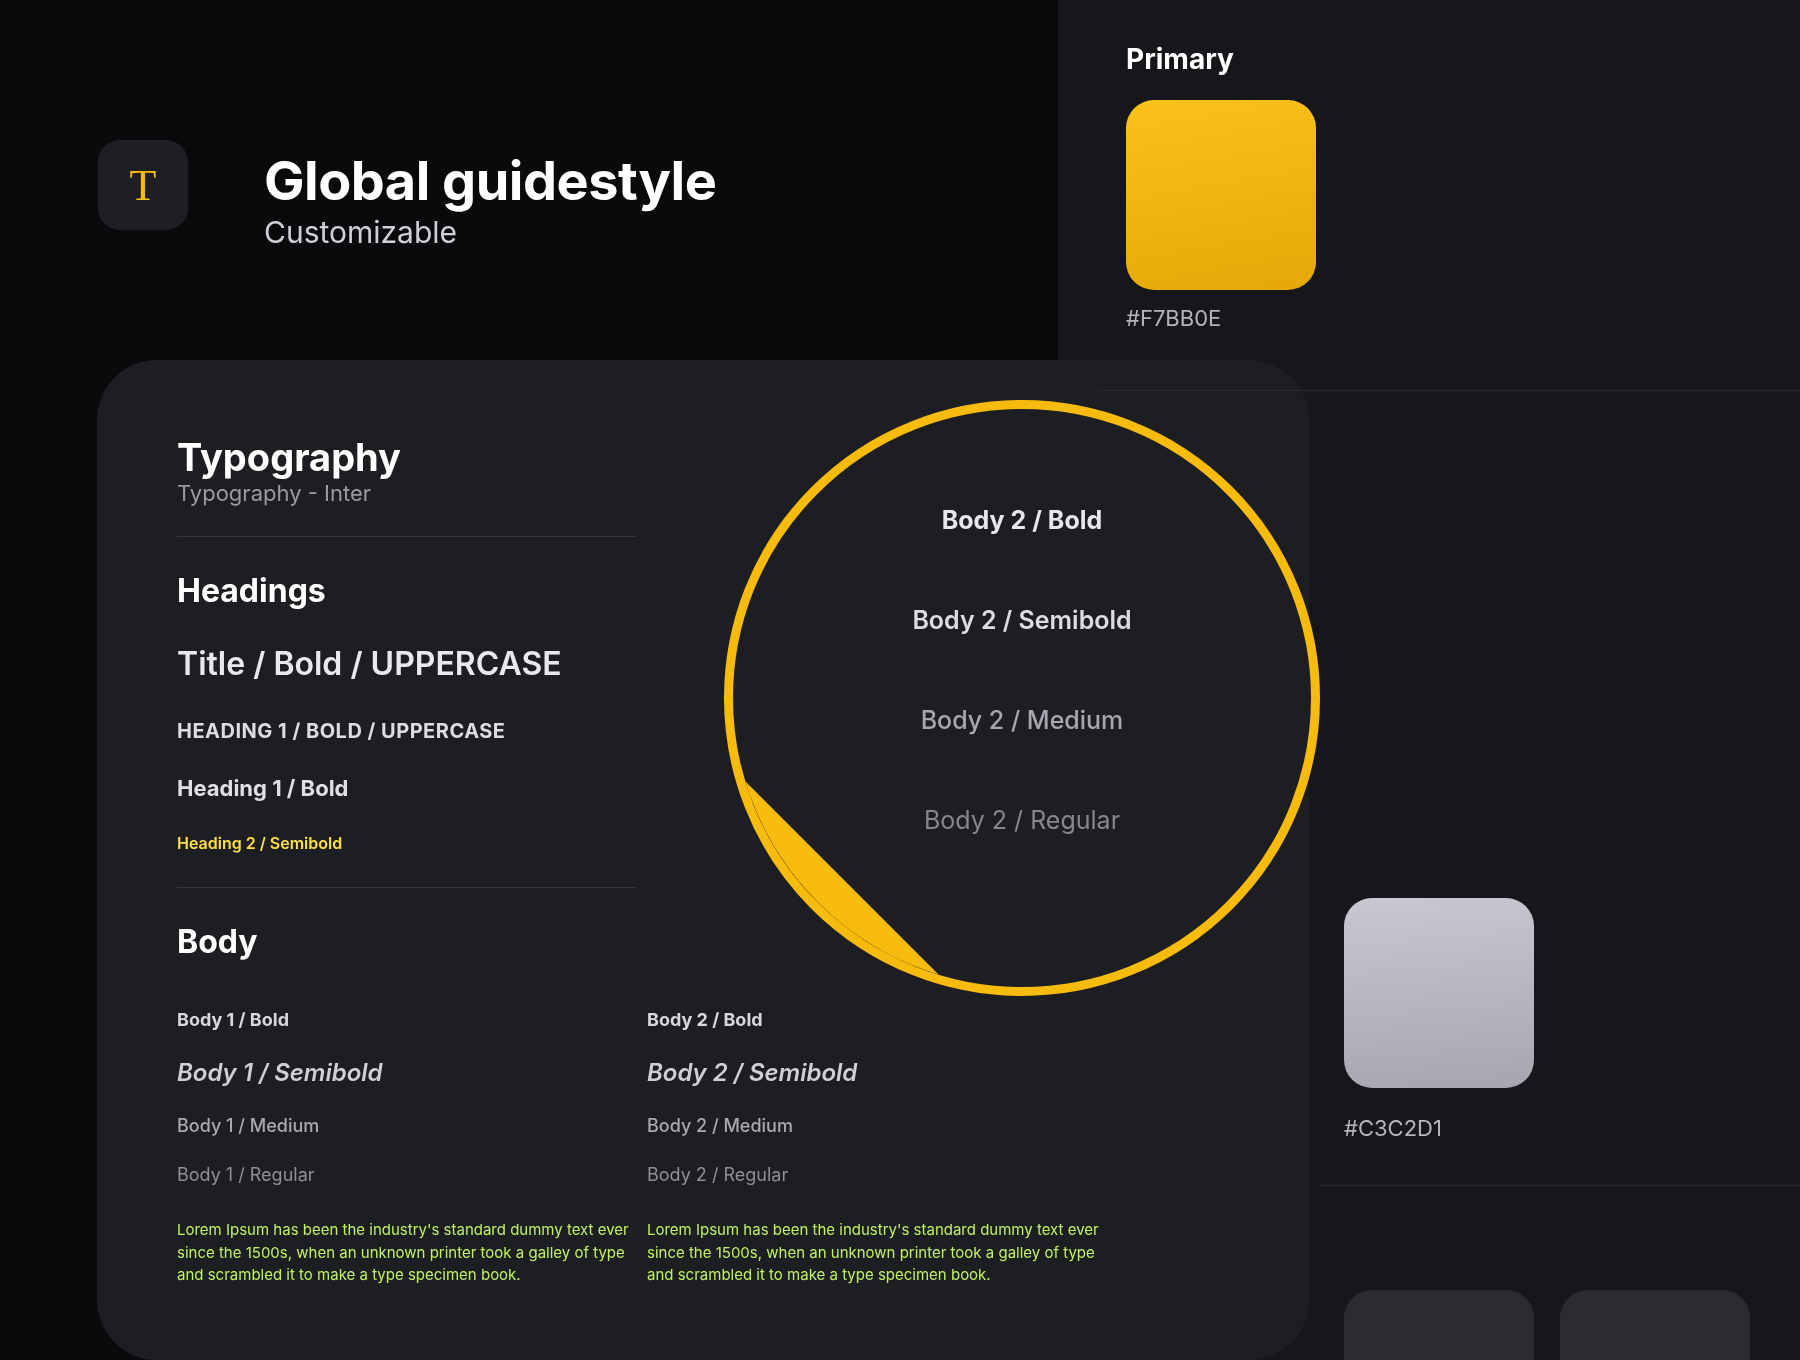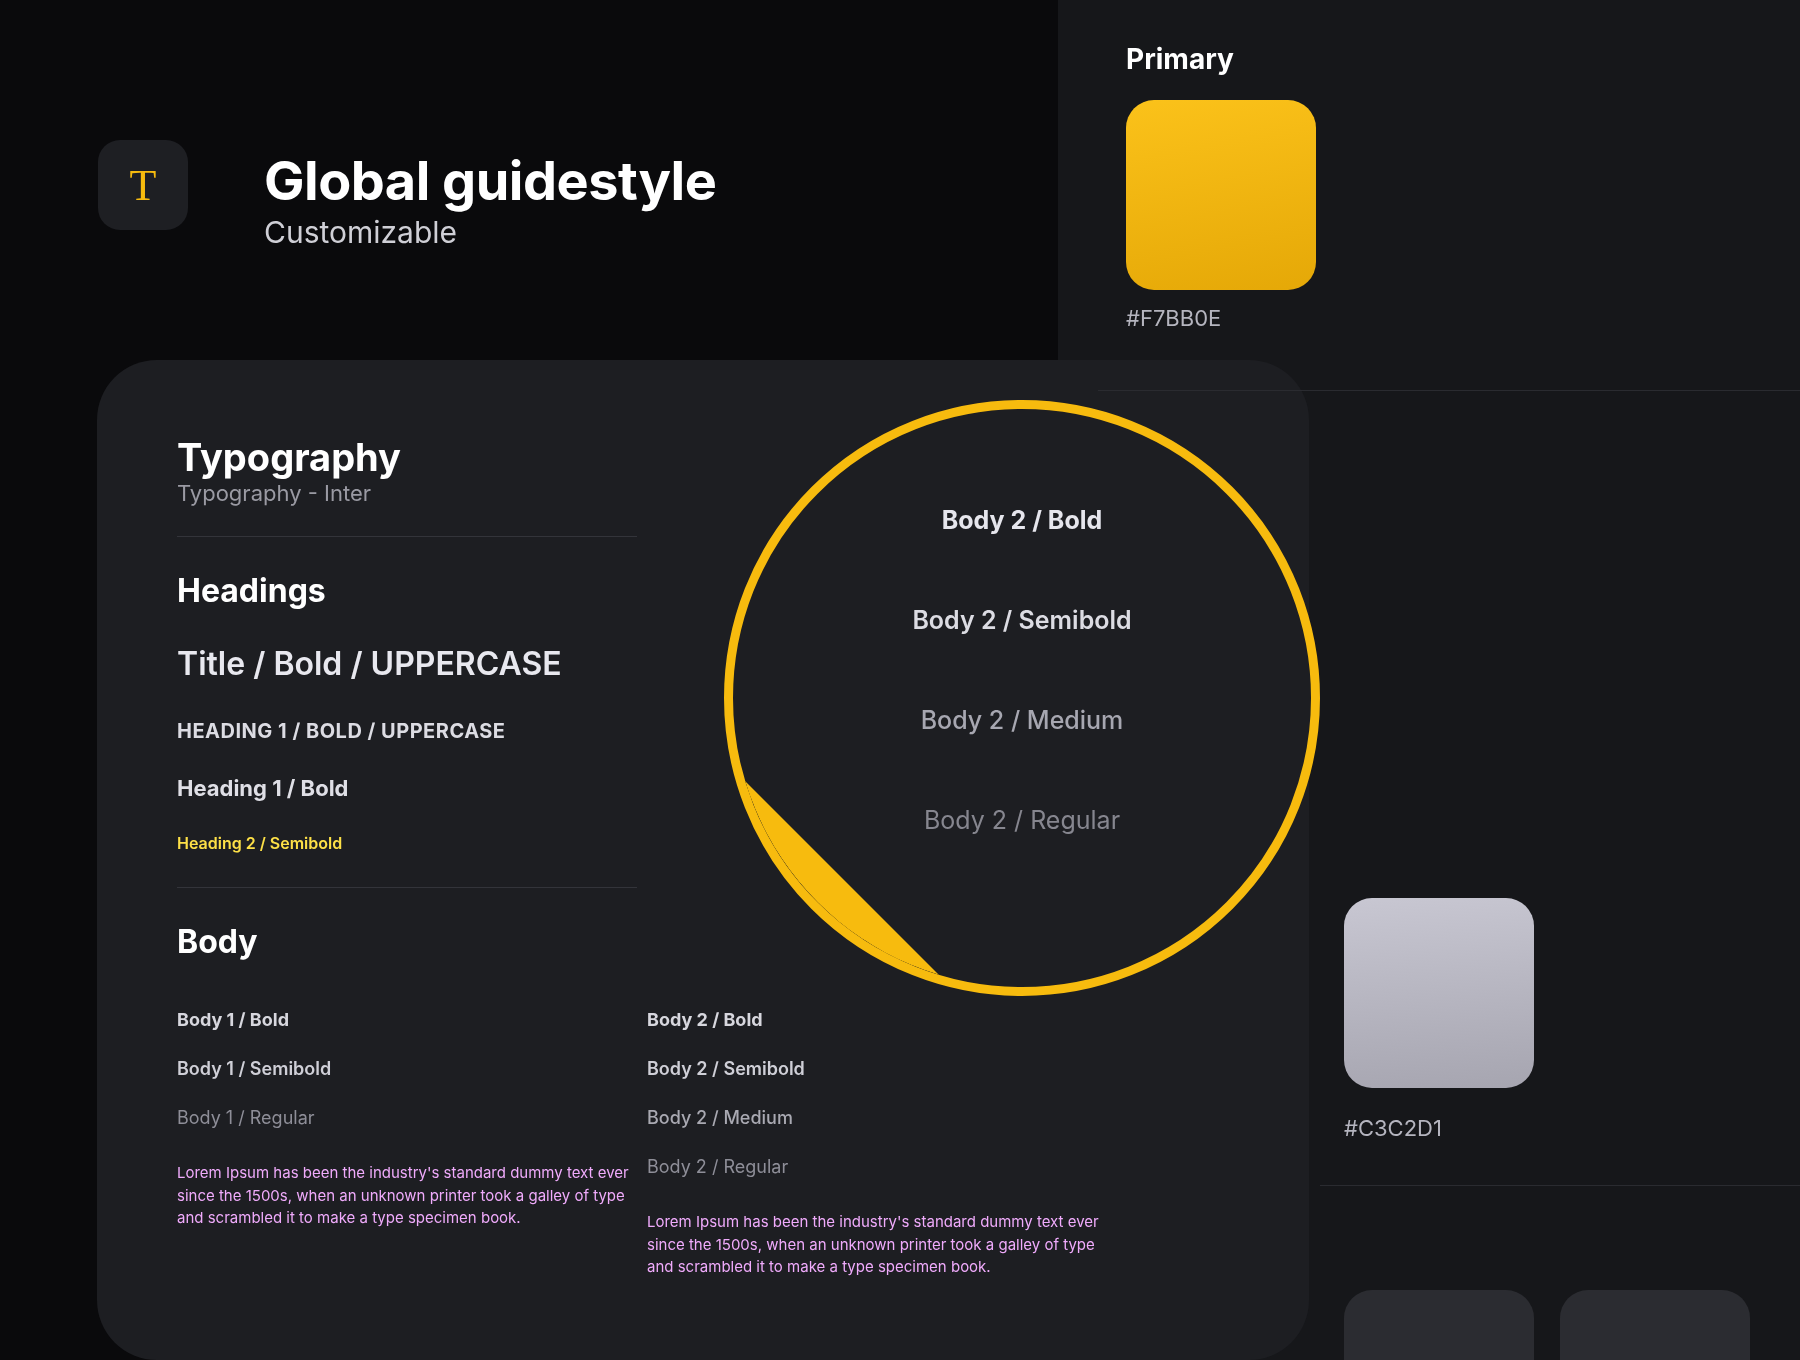--- a/index.html
+++ b/index.html
@@ -23,24 +23,24 @@
 .headings-title { font-size:32px; font-weight:700; margin-bottom:34px; }
 .h-sample-1 { font-size:32px; font-weight:600; color:#e8e8ef; margin-bottom:36px; }
 .h-sample-2 { font-size:20px; font-weight:700; color:#dcdce3; margin-bottom:32px; text-transform:uppercase; letter-spacing:0.5px; }
 .h-sample-3 { font-size:22px; font-weight:700; color:#dfdfe6; margin-bottom:32px; }
 .h-sample-4 { font-size:16px; font-weight:600; color:#fde047; margin-bottom:34px; }
 .typo-hr2 { border:none; border-top:1px solid #33343a; margin:0 0 34px 0; width:460px; }
 .body-title { font-size:32px; font-weight:700; margin-bottom:48px; }
 .body-cols { display:flex; }
 .body-col { width:470px; display:flex; flex-direction:column; gap:28px; }
 .b-bold { font-size:18px; font-weight:700; color:#d7d7de; }
-.b-semi { font-size:18px; font-weight:600; color:#cfcfd7; }
+.b-semi { font-size:24px; font-weight:600; color:#cfcfd7;font-style:italic; }
 .b-med  { font-size:18px; font-weight:500; color:#a9a9b2; }
 .b-reg  { font-size:18px; font-weight:400; color:#8e8e98; }
-.lorem  { font-size:15px; font-weight:400; color:#f0abfc; line-height:1.5; margin-top:6px; }
+.lorem  { font-size:15px; font-weight:400; color:#bef264; line-height:1.5; margin-top:6px; }
 
 
 .mag-wrap { position:absolute; left:724px; top:400px; width:596px; height:596px; pointer-events:none; }
 .mag-circle { position:absolute; inset:0; border:9px solid #F7BB0E; border-radius:50%; background:#1d1e22; overflow:hidden; }
 .mag-content { position:absolute; left:0; right:0; top:96px; display:flex; flex-direction:column; align-items:center; gap:70px; }
 .mag-line { font-size:25px; }
 .mag-bold { font-weight:700; color:#e6e6ed; }
 .mag-semi { font-weight:600; color:#dcdce3; }
 .mag-med  { font-weight:500; color:#a7a7b1; }
 .mag-reg  { font-weight:400; color:#86868f; }
@@ -86,20 +86,21 @@
     <div class="h-sample-1">Title / Bold / UPPERCASE</div>
     <div class="h-sample-2">HEADING 1 / BOLD / UPPERCASE</div>
     <div class="h-sample-3">Heading 1 / Bold</div>
     <div class="h-sample-4">Heading 2 / Semibold</div>
     <hr class="typo-hr2">
     <div class="body-title">Body</div>
     <div class="body-cols">
       <div class="body-col">
         <div class="b-bold">Body 1 / Bold</div>
         <div class="b-semi">Body 1 / Semibold</div>
+        <div class="b-med">Body 1 / Medium</div>
         <div class="b-reg">Body 1 / Regular</div>
         <div class="lorem">Lorem Ipsum has been the industry's standard dummy text ever since the 1500s, when an unknown printer took a galley of  type and scrambled it to make a type specimen book.</div>
       </div>
       <div class="body-col">
         <div class="b-bold">Body 2 / Bold</div>
         <div class="b-semi">Body 2 / Semibold</div>
         <div class="b-med">Body 2 / Medium</div>
         <div class="b-reg">Body 2 / Regular</div>
         <div class="lorem">Lorem Ipsum has been the industry's standard dummy text ever since the 1500s, when an unknown printer took a galley of  type and scrambled it to make a type specimen book.</div>
       </div>

